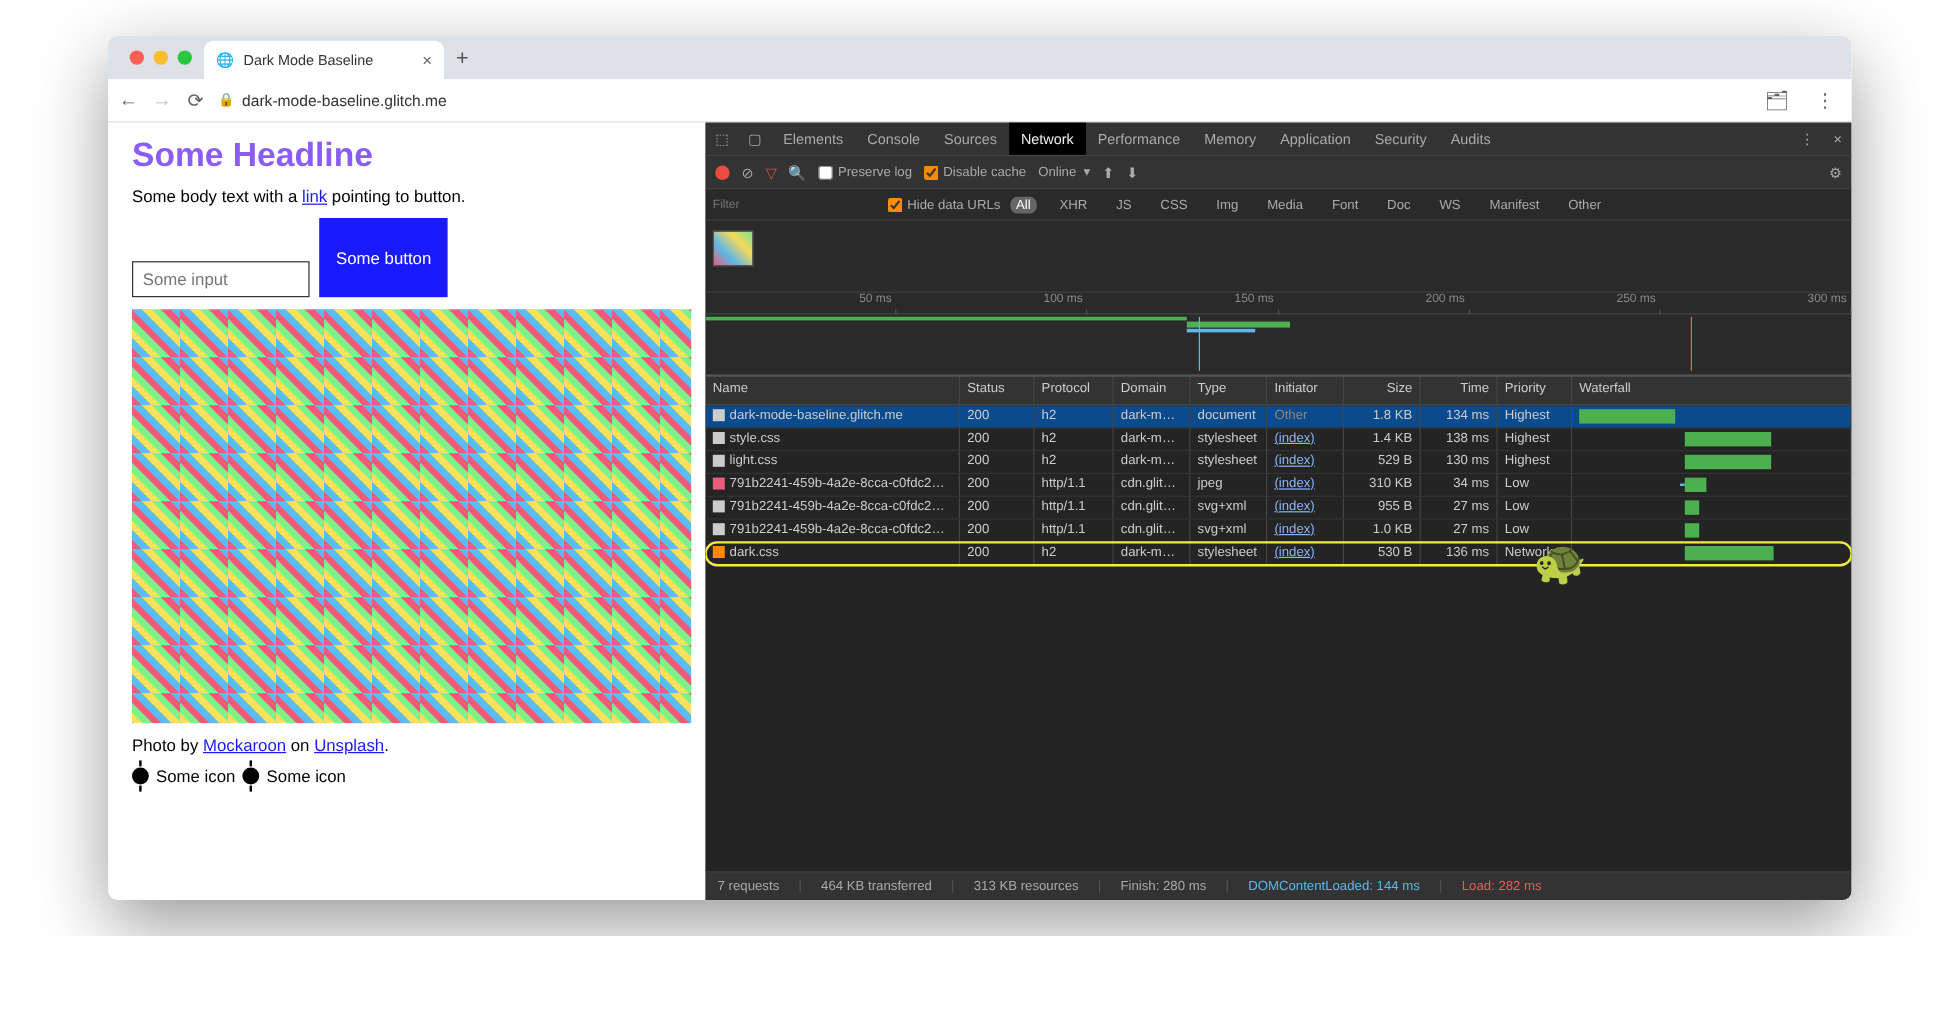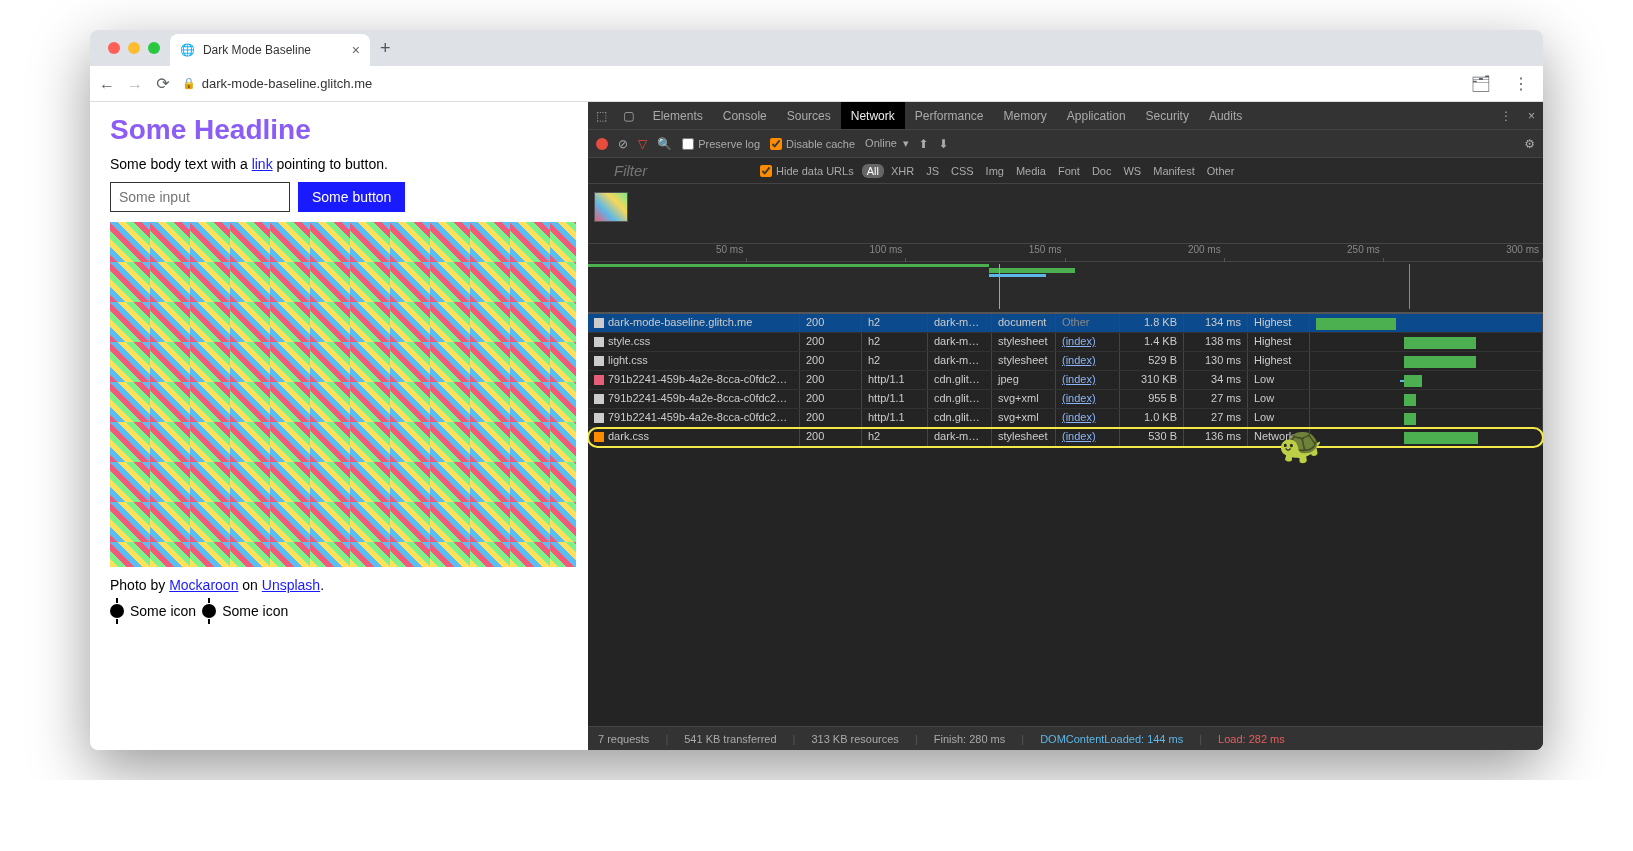--- a/index.html
+++ b/index.html
@@ -17,21 +17,21 @@
 .url-field { flex: 1; display: flex; align-items: center; gap: 6px; font-size: 13px; color: #333; }
 .lock { font-size: 11px; color: #5f6368; }
 .right-ico { color: #5f6368; cursor: pointer; padding: 0 6px; }
 
 .content { flex: 1; display: flex; overflow: hidden; }
 .page { width: 498px; padding: 12px 20px; overflow: auto; }
 .page h1 { color: #8b5cf6; font-size: 28px; font-weight: 700; margin-bottom: 10px; }
 .page p { font-size: 14px; margin: 10px 0; }
 .page a { color: #1a1aff; text-decoration: underline; }
 .input-row { display: flex; gap: 8px; margin: 10px 0; }
-.page input { border: 1px solid #333; padding: 6px 8px; font-size: 14px; width: 180px; }
+.page input { border: 1px solid #333; padding: 6px 8px; font-size: 14px; width: 148px; margin-top: 36px; }
 .page button { background: #1a1aff; color: #fff; border: none; padding: 7px 14px; font-size: 14px; cursor: pointer; }
 .image-box { width: 466px; height: 345px; margin: 8px 0; background: linear-gradient(45deg,#e85d7a 0 10%,#5db8e8 10% 20%,#f5d75d 20% 30%,#7de88a 30% 40%,#e85d7a 40% 50%,#5db8e8 50% 60%,#f5d75d 60% 70%,#7de88a 70% 80%,#e85d7a 80% 90%,#5db8e8 90%); background-size: 40px 40px; filter: contrast(1.1); }
 .icon-row { display: flex; gap: 6px; align-items: center; margin-top: 8px; font-size: 14px; }
 .bulb { display: inline-block; width: 14px; height: 14px; background: #000; border-radius: 50%; position: relative; }
 .bulb::before,.bulb::after{content:'';position:absolute;background:#000;width:2px;height:5px;top:-6px;left:6px}
 .bulb::after{top:auto;bottom:-6px}
 
 .devtools { flex: 1; background: #242424; color: #ccc; display: flex; flex-direction: column; font-size: 12px; }
 .dt-tabs { height: 28px; background: #333; display: flex; align-items: center; border-bottom: 1px solid #444; }
 .dt-ico { padding: 0 8px; color: #aaa; cursor: pointer; }
@@ -40,21 +40,21 @@
 .dt-right { margin-left: auto; display: flex; }
 .dt-toolbar { height: 28px; background: #333; display: flex; align-items: center; padding: 0 8px; gap: 10px; border-bottom: 1px solid #444; }
 .rec { width: 12px; height: 12px; background: #e74c3c; border-radius: 50%; }
 .tb-ico { color: #aaa; cursor: pointer; }
 .filter-ico { color:#e74c3c; }
 .chk { display: flex; align-items: center; gap: 4px; font-size: 11px; color: #aaa; }
 .chk input { accent-color: #ff8c00; width: 12px; height: 12px; }
 .sel { color: #aaa; font-size: 11px; }
 .gear { color:#aaa; margin-left:auto; cursor:pointer; }
 .filter-row { height: 26px; background: #2a2a2a; display: flex; align-items: center; padding: 0 4px; gap: 8px; border-bottom: 1px solid #444; }
-.filter-input { background: transparent; border: none; color: #888; font-size: 15px; font-style: italic; width: 140px; padding: 2px; margin-left: 20px; }
+.filter-input { background: transparent; border: none; color: #888; font-size: 10px; width: 140px; padding: 2px; }
 .filter-pill { font-size: 11px; color: #aaa; padding: 1px 5px; }
 .filter-pill.active { background: #666; border-radius: 6px; color: #fff; }
 .overview { height: 60px; background: #2a2a2a; border-bottom: 1px solid #444; padding: 4px 6px; position: relative; }
 .ov-label { font-size: 10px; color: #aaa; }
 .thumb { width: 34px; height: 30px; margin-top: 4px; background: linear-gradient(45deg,#e85d7a,#5db8e8,#f5d75d,#7de88a); border: 1px solid #555; }
 .timeline { height: 70px; background: #2a2a2a; border-bottom: 2px solid #555; position: relative; }
 .tl-ticks { display: flex; height: 18px; border-bottom: 1px solid #444; font-size: 10px; color: #888; }
 .tl-tick { flex: 1; text-align: right; padding-right: 4px; position: relative; }
 .tl-tick::before { content:''; position:absolute; right:0; top:14px; width:1px; height:4px; background:#555; }
 .tl-bars { position: absolute; top: 20px; left: 0; right: 0; height: 45px; }
@@ -175,21 +175,21 @@
         <span class="tb-ico">⬇</span>
         <span class="gear">⚙</span>
       </div>
 
       <div class="filter-row">
         <input class="filter-input" placeholder="Filter" style="">
         <label class="chk">
             <input type="checkbox" checked="" style="">
             <span>Hide data URLs</span>
           </label>
-        <div id="filter-types" style="display:flex;gap:2px">
+        <div id="filter-types" style="display:flex;gap:14px">
             <span class="filter-pill active">All</span>
             <span class="filter-pill">XHR</span>
             <span class="filter-pill">JS</span>
             <span class="filter-pill">CSS</span>
             <span class="filter-pill">Img</span>
             <span class="filter-pill">Media</span>
             <span class="filter-pill">Font</span>
             <span class="filter-pill">Doc</span>
             <span class="filter-pill">WS</span>
             <span class="filter-pill">Manifest</span>
@@ -212,20 +212,32 @@
           </div>
         <div class="tl-bars">
           <div class="tl-span" style="left:0;width:42%;top:0"></div>
           <div class="tl-span" style="left:42%;width:9%;top:4px;height:5px;background:#4caf50"></div>
           <div class="tl-span" style="left:42%;width:6%;top:10px;height:3px;background:#5db8e8"></div>
           <div class="tl-dom" style="left:43%"></div>
           <div class="tl-load" style="left:86%"></div>
         </div>
       </div>
 
+      <div class="net-head" id="net-head">
+          <div class="col c-name">Name</div>
+          <div class="col c-status">Status</div>
+          <div class="col c-proto">Protocol</div>
+          <div class="col c-domain">Domain</div>
+          <div class="col c-type">Type</div>
+          <div class="col c-init">Initiator</div>
+          <div class="col c-size">Size</div>
+          <div class="col c-time">Time</div>
+          <div class="col c-prio">Priority</div>
+          <div class="col c-water">Waterfall</div>
+        </div>
       <div class="net-body" id="net-body">
         <div class="turtle">🐢</div>
       <div class="net-row sel">
             <div class="col c-name"><span class="file-ico "></span>dark-mode-baseline.glitch.me</div>
             <div class="col c-status">200</div>
             <div class="col c-proto">h2</div>
             <div class="col c-domain">dark-mo…</div>
             <div class="col c-type">document</div>
             <div class="col c-init"><span class="init-other">Other</span></div>
             <div class="col c-size">1.8 KB</div>
@@ -303,21 +315,21 @@
             <div class="col c-size">530 B</div>
             <div class="col c-time">136 ms</div>
             <div class="col c-prio">Network</div>
             <div class="col c-water"><span class="water-bar " style="margin-left:88px;width:74px"></span></div>
           </div>
         </div>
 
       <div class="status-bar">
         <span>7 requests</span>
           <span class="sep">|</span>
-        <span>541 KB transferred</span>
+        <span>464 KB transferred</span>
           <span class="sep">|</span>
         <span>313 KB resources</span>
           <span class="sep">|</span>
         <span>Finish: 280 ms</span>
           <span class="sep">|</span>
         <span class="dom-loaded">DOMContentLoaded: 144 ms</span>
           <span class="sep">|</span>
         <span class="load-time">Load: 282 ms</span>
       </div>
     </div>

